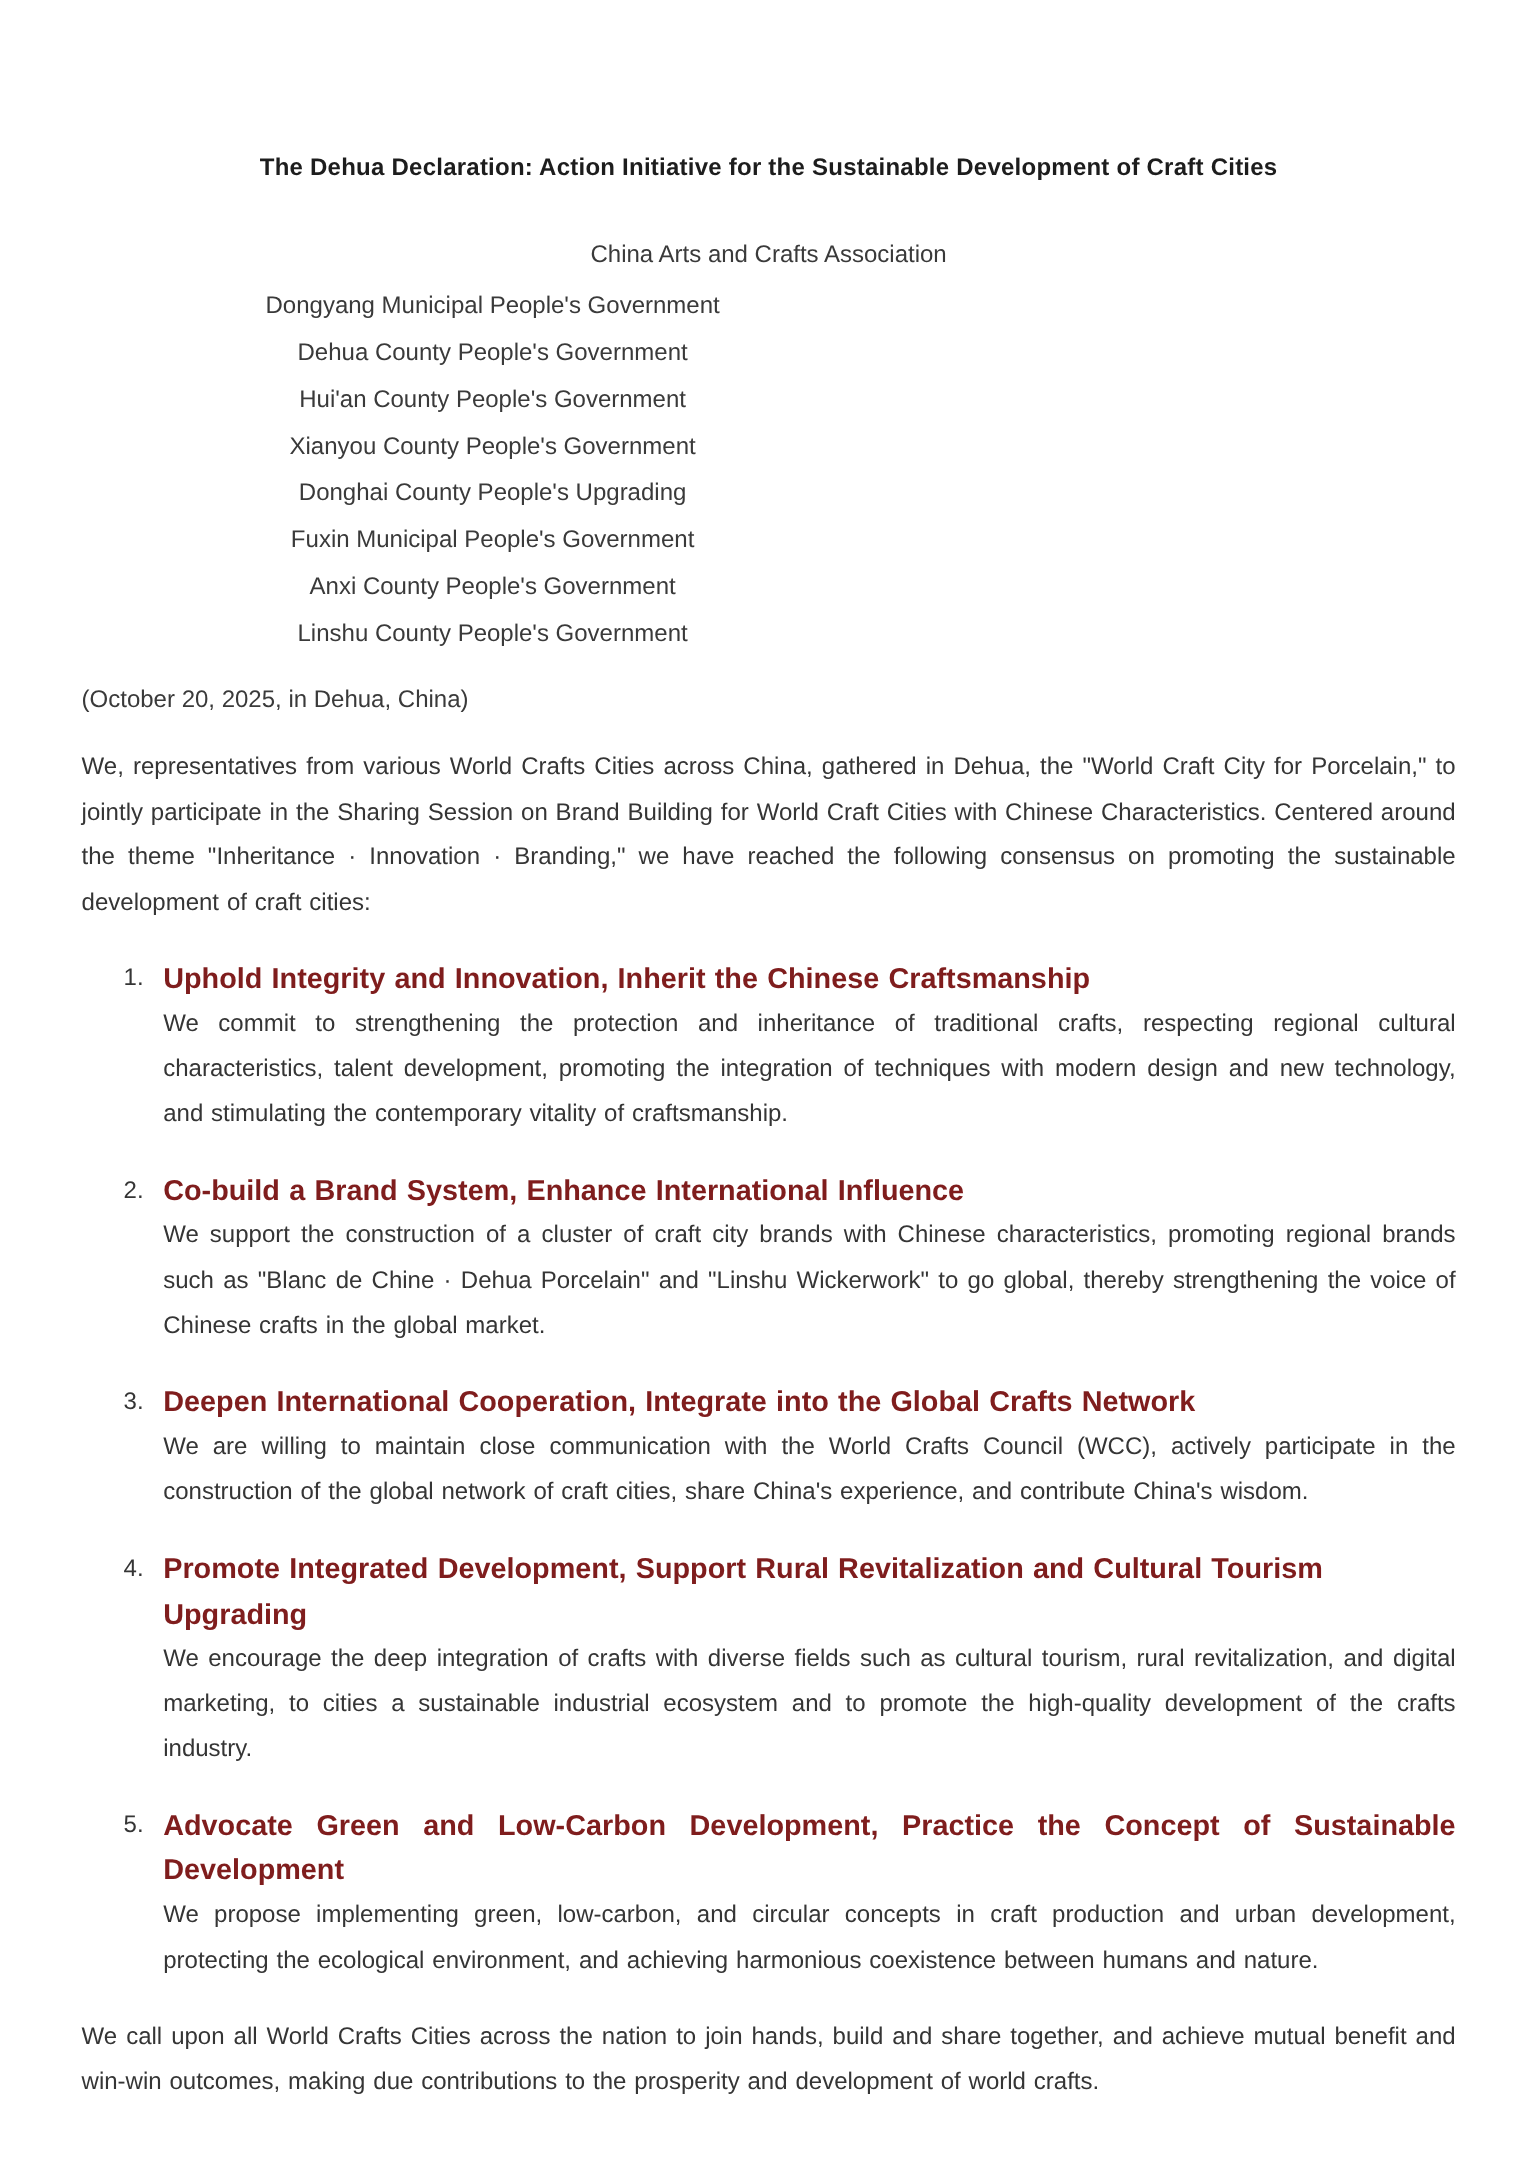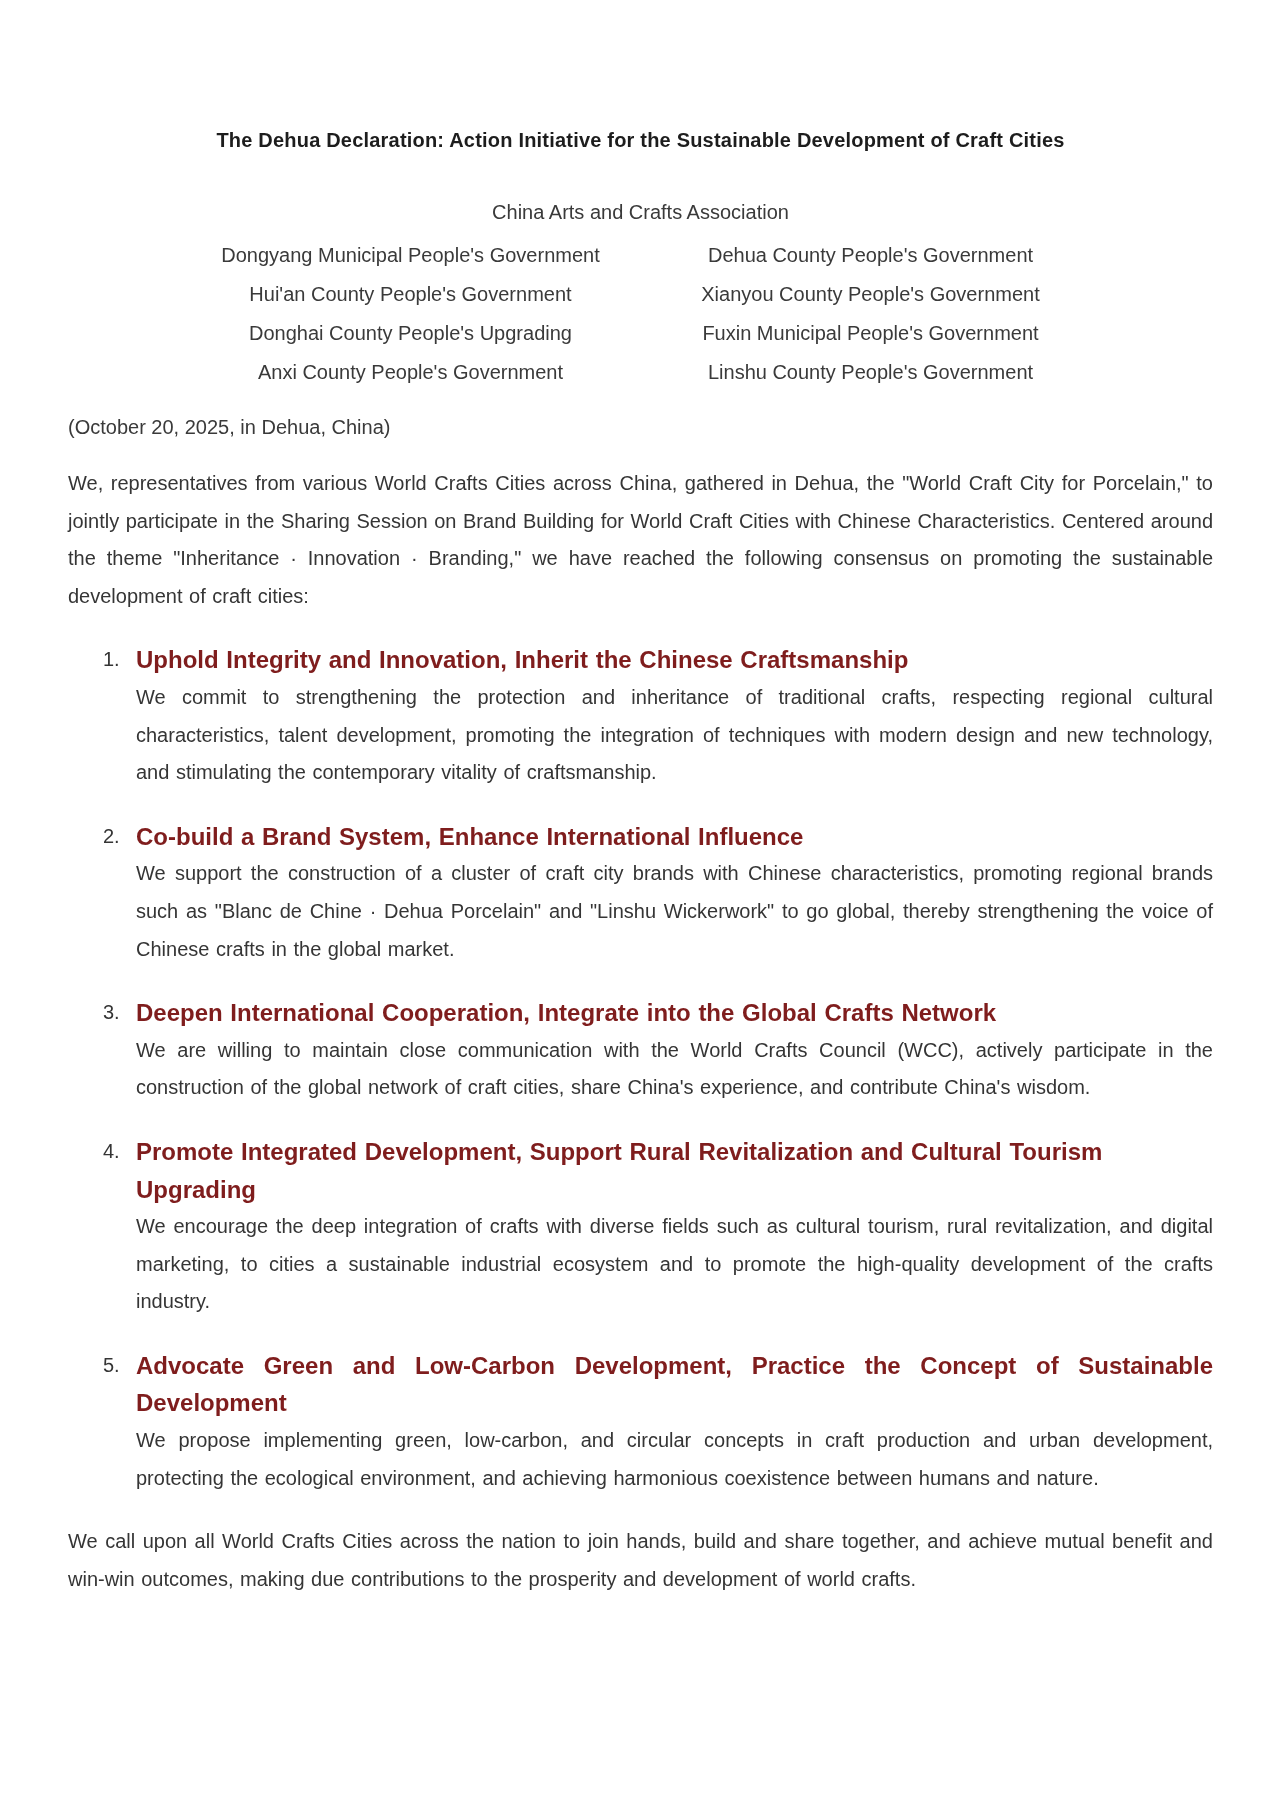--- a/index.html
+++ b/index.html
@@ -17,21 +17,21 @@
     text-align:center;
     font-size:20px; font-weight:bold; color:#1d1d1d;
     line-height:28px; letter-spacing:0.2px;
   }
 
   .org-primary {
     text-align:center; font-size:20px; line-height:28px;
     margin-top:44px; color:#3a3a3a;
   }
   .org-rows { width:920px; margin:10px auto 0; }
-  .org-row { display:flex; line-height:39px; font-size:20px; color:#3a3a3a; }
+  .org-row { display:flex; line-height:39px; font-size:20px; color:#3a3a3a;flex-direction:column; }
   .org-cell { width:50%; text-align:center; white-space:nowrap; }
 
   .dateline {
     font-size:20px; line-height:28px;
     margin-top:21px; color:#3a3a3a;
   }
 
   .para {
     font-size:20px; line-height:37.6px;
     text-align:justify; word-spacing:1px; color:#353535;

